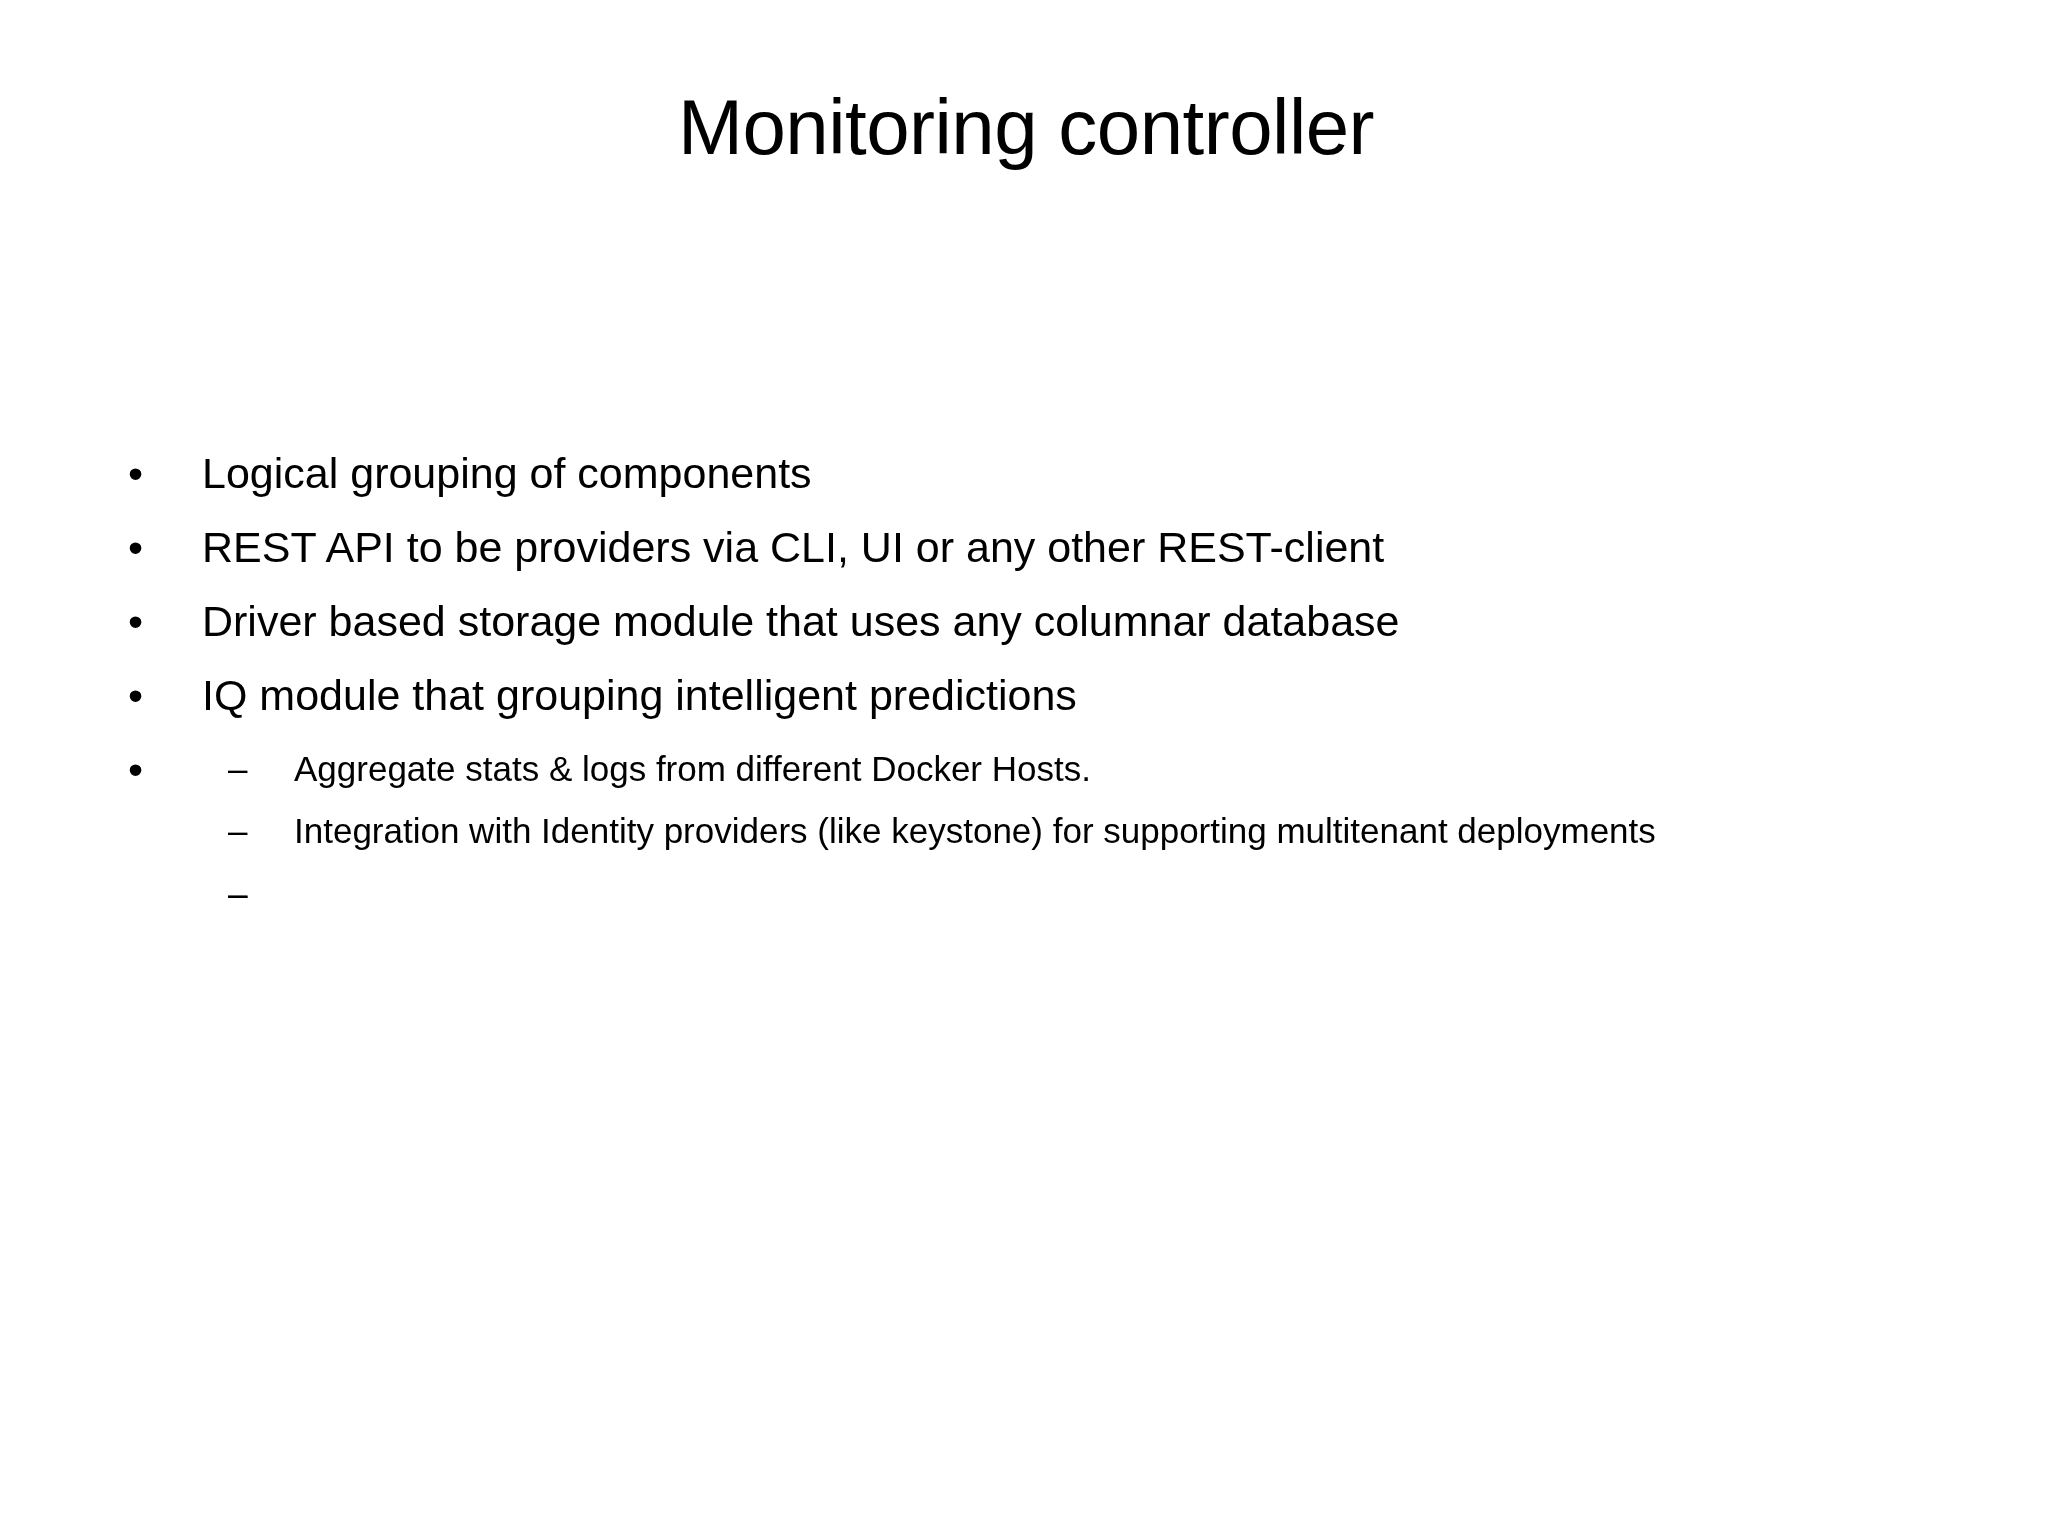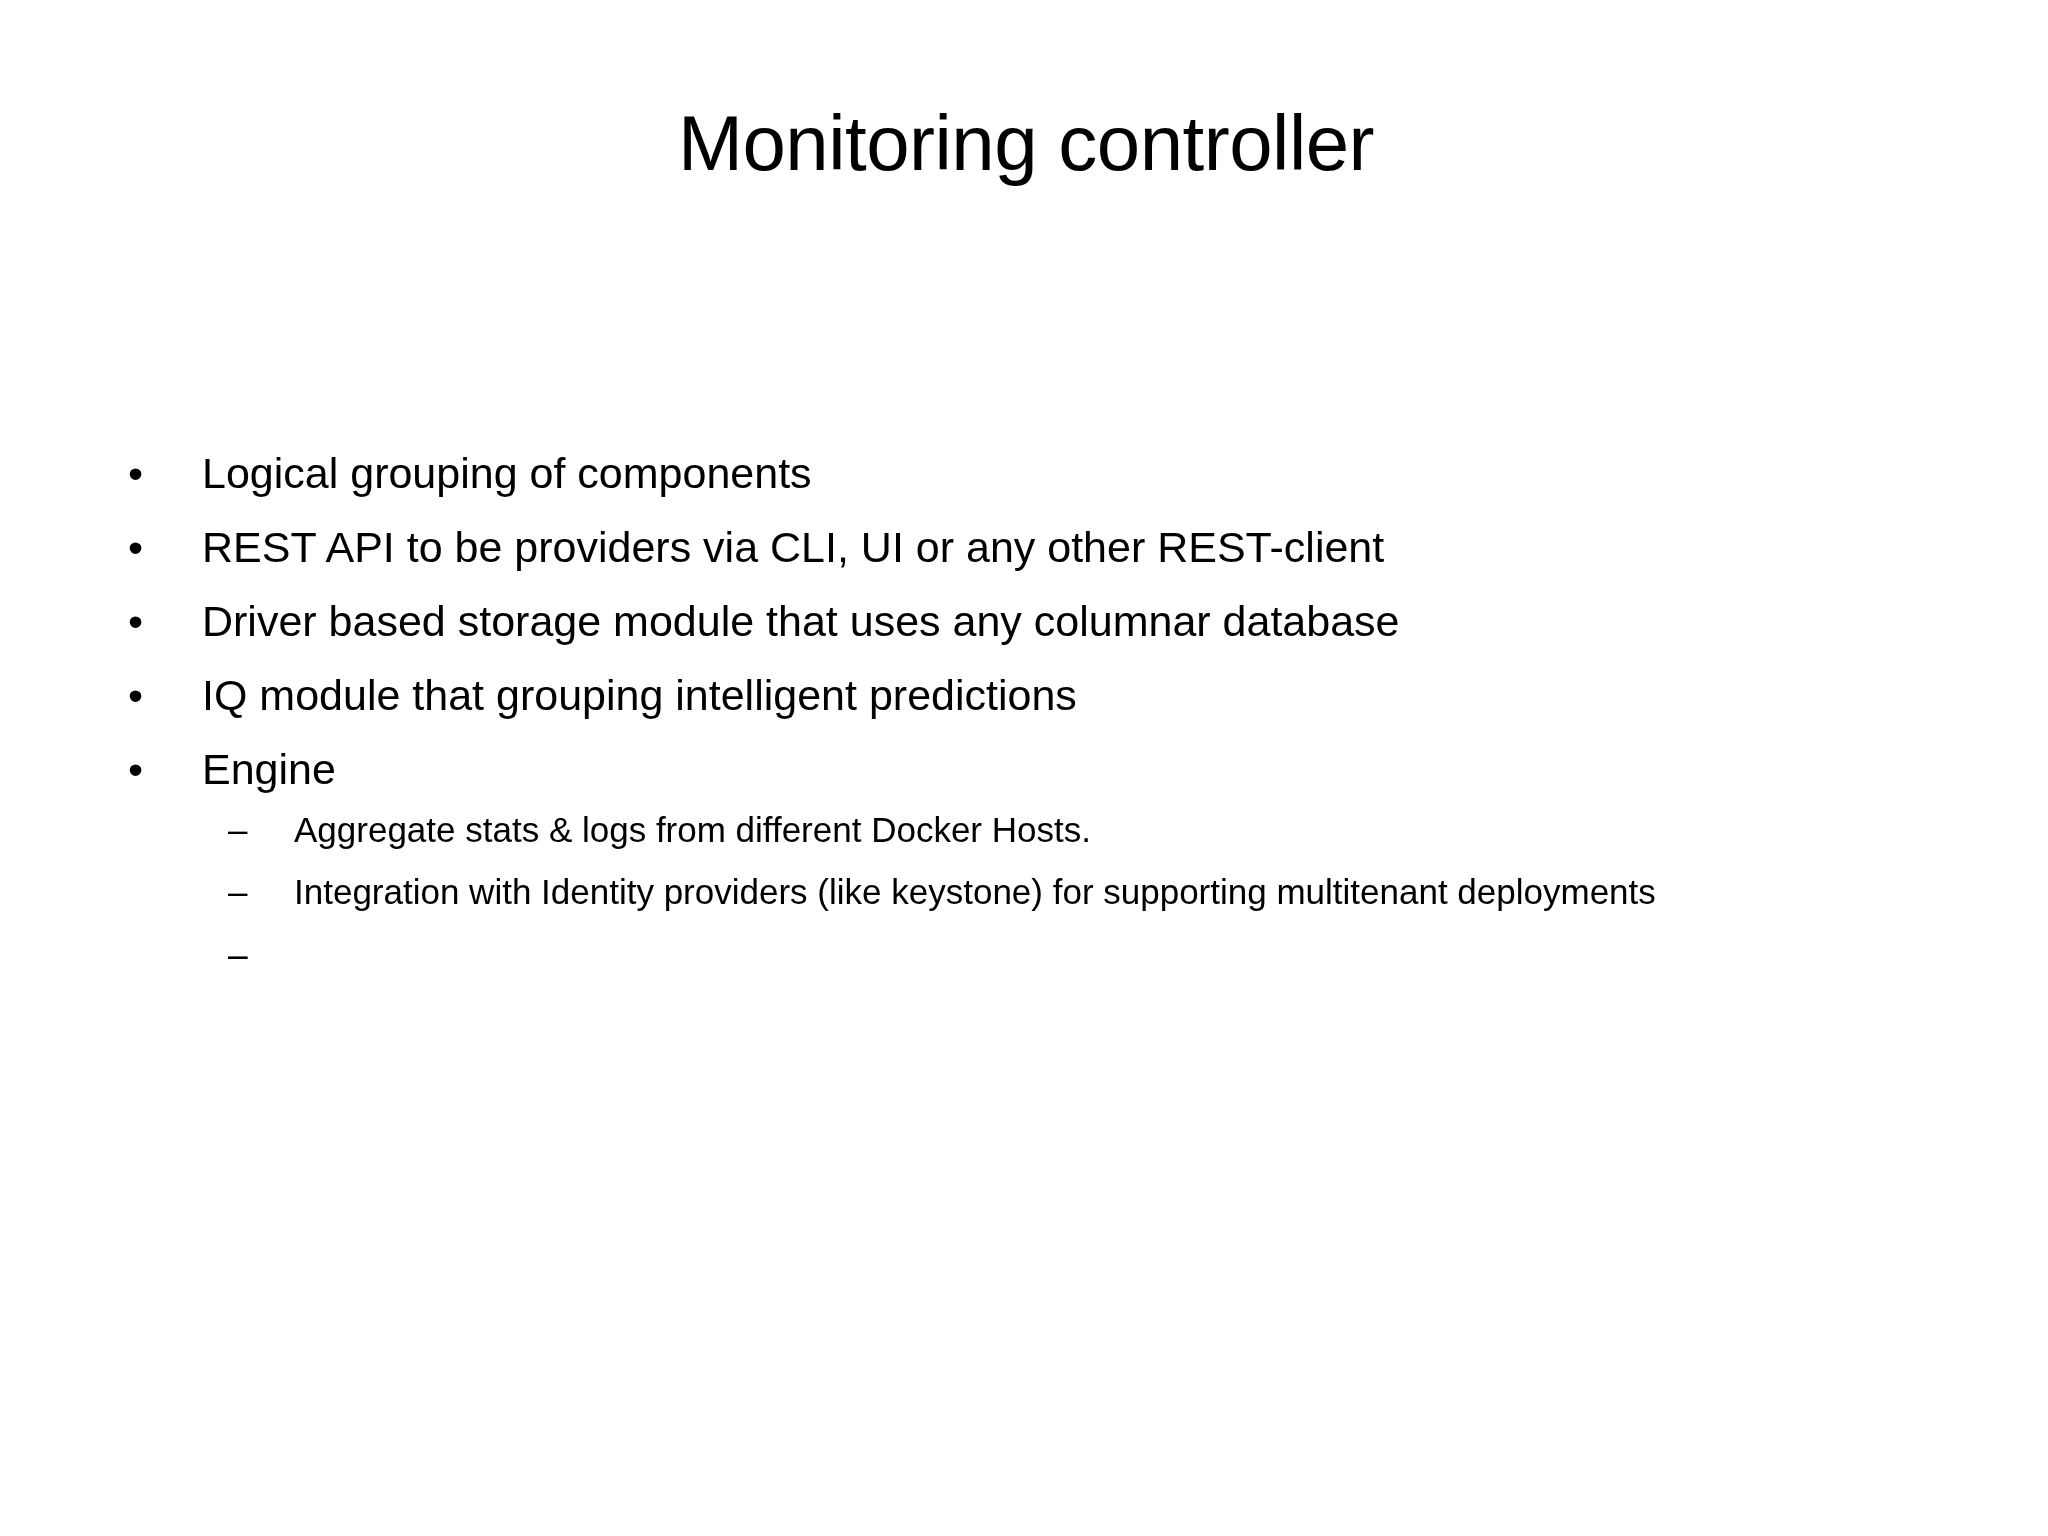--- a/index.html
+++ b/index.html
@@ -20,21 +20,21 @@
     position: relative;
     width: 2048px;
     height: 1536px;
     background: #ffffff;
   }
 
   
   .title-block {
     position: absolute;
     left: 176px;
-    top: 100px;
+    top: 84px;
     width: 1700px;
     text-align: center;
   }
   .slide-title {
     font-family: "Liberation Sans", sans-serif;
     font-size: 78px;
     font-weight: 400;
     line-height: 1.12;
     letter-spacing: -0.5px;
     color: #000000;
@@ -140,21 +140,20 @@
         <span class="l1-text">Driver based storage module that uses any columnar database</span>
       </li>
 
       <li class="l1">
         <span class="marker">•</span>
         <span class="l1-text">IQ module that grouping intelligent predictions</span>
       </li>
 
       <li class="l1">
         <span class="marker">•</span>
-        <span class="l1-text">Engine</span>
 
         <ul class="level2">
           <li class="l2">
             <span class="marker">–</span>
             <span class="l2-text">Aggregate stats &amp; logs from different Docker Hosts.</span>
           </li>
           <li class="l2 wrap">
             <span class="marker">–</span>
             <span class="l2-text">Integration with Identity providers (like keystone) for supporting multitenant deployments</span>
           </li>

